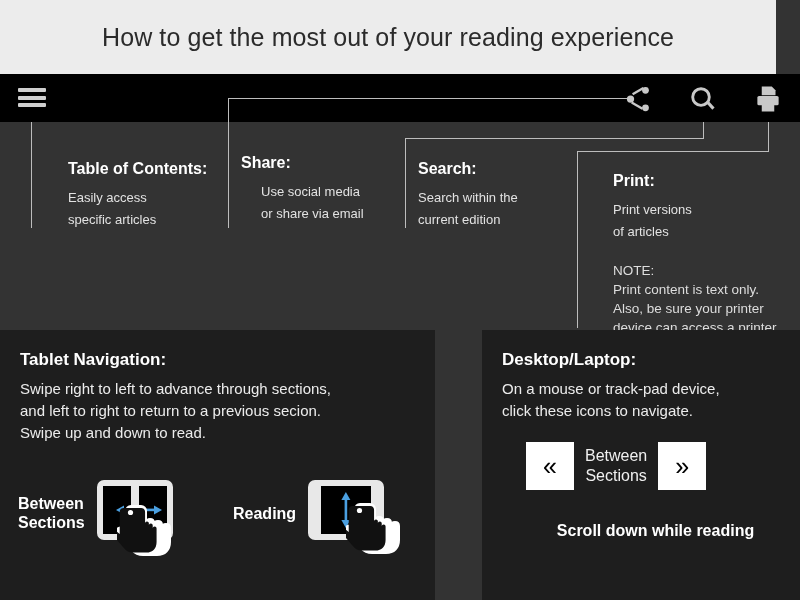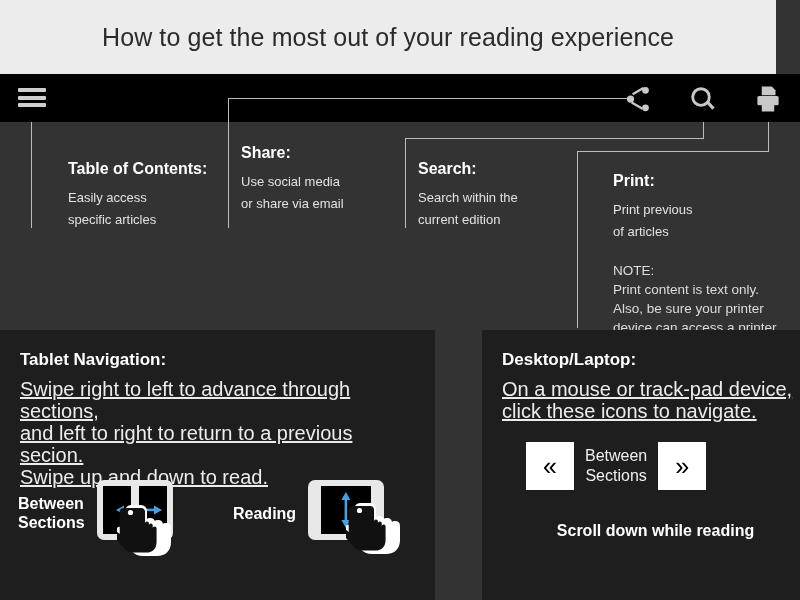--- a/index.html
+++ b/index.html
@@ -128,25 +128,24 @@
   #panel-tablet  { left: 0px;   width: 435px; }
   #panel-desktop { left: 453px; width: 347px; margin-left: 29px; }
 
   .panel-title {
     font-size: 17px;
     font-weight: bold;
     color: #ffffff;
     margin-bottom: 8px;
   }
   .panel-body {
-    font-size: 20px;
+    font-size: 15px;
     line-height: 22px;
     color: #ececec;
     font-weight: 300;
-    text-decoration: underline;
   }
 
   
   .gesture-row {
     position: absolute;
     left: 18px; top: 150px;
     width: 400px;
     height: 100px;
   }
   .gesture {
@@ -303,35 +302,35 @@
 <div class="leader" style="left:577px; top:151px; width:1px; height:177px;"></div>
 
 <div class="callout-band">
 
   <div class="callout" id="callout-toc" style="top:38px;padding-left:37px;">
     <div class="callout-title">Table of Contents:</div>
     <div class="callout-body" style="white-space:pre-line;">Easily access
 specific articles</div>
   </div>
 
-  <div class="callout" id="callout-share" style="top:22px;">
+  <div class="callout" id="callout-share" style="top:32px;">
     <div class="callout-title">Share:</div>
-    <div class="callout-body" style="white-space:pre-line;">Use social media
+    <div class="callout-body" style="white-space:pre-line;margin-left:20px;">Use social media
 or share via email</div>
   </div>
 
   <div class="callout" id="callout-search" style="top:38px;">
     <div class="callout-title">Search:</div>
     <div class="callout-body" style="white-space:pre-line;">Search within the
 current edition</div>
   </div>
 
   <div class="callout" id="callout-print" style="top:50px;padding-left:36px;">
     <div class="callout-title">Print:</div>
-    <div class="callout-body" style="white-space:pre-line;">Print previous
+    <div class="callout-body" style="white-space:pre-line;">Print versions
 of articles</div>
     <div class="note" style="white-space:pre-line;">NOTE:
 Print content is text only.
 Also, be sure your printer
 device can access a printer.</div>
   </div>
 </div>
 
 <div class="panel" id="panel-tablet">
   <div class="panel-title">Tablet Navigation:</div>

